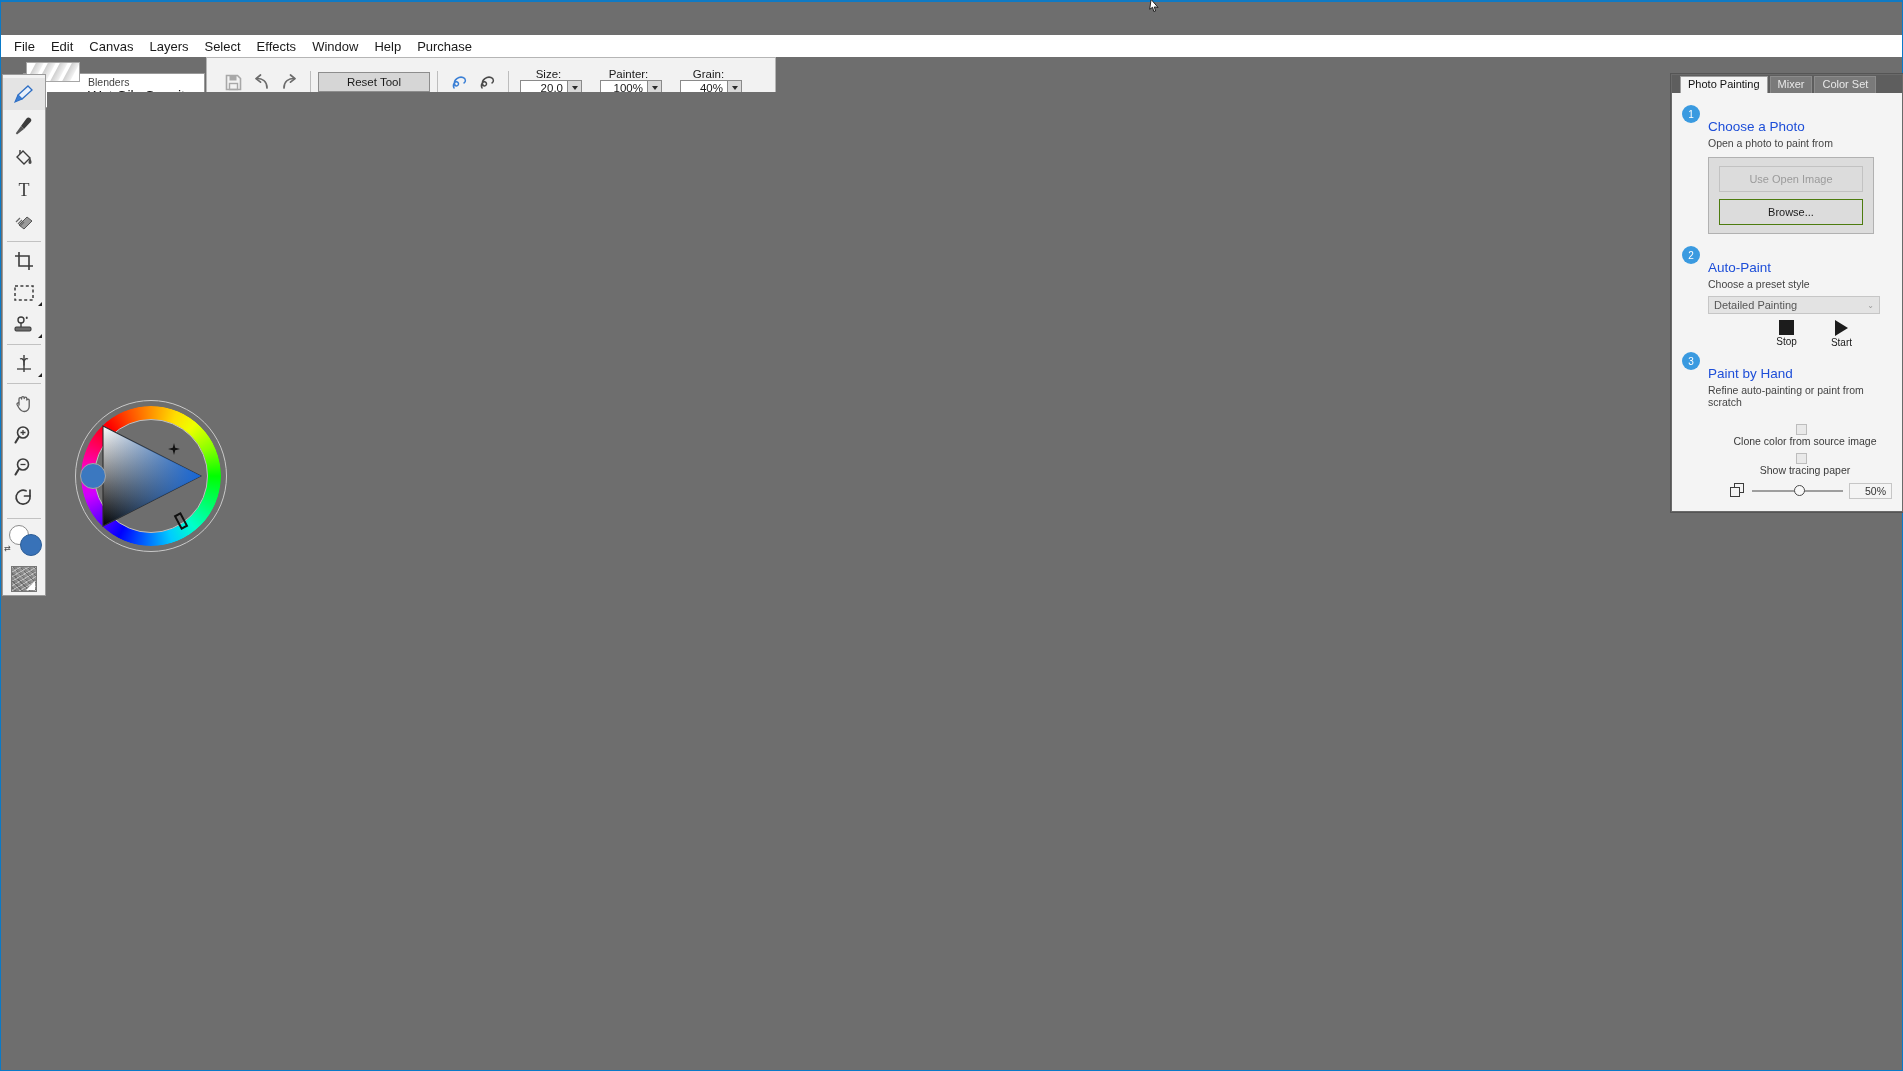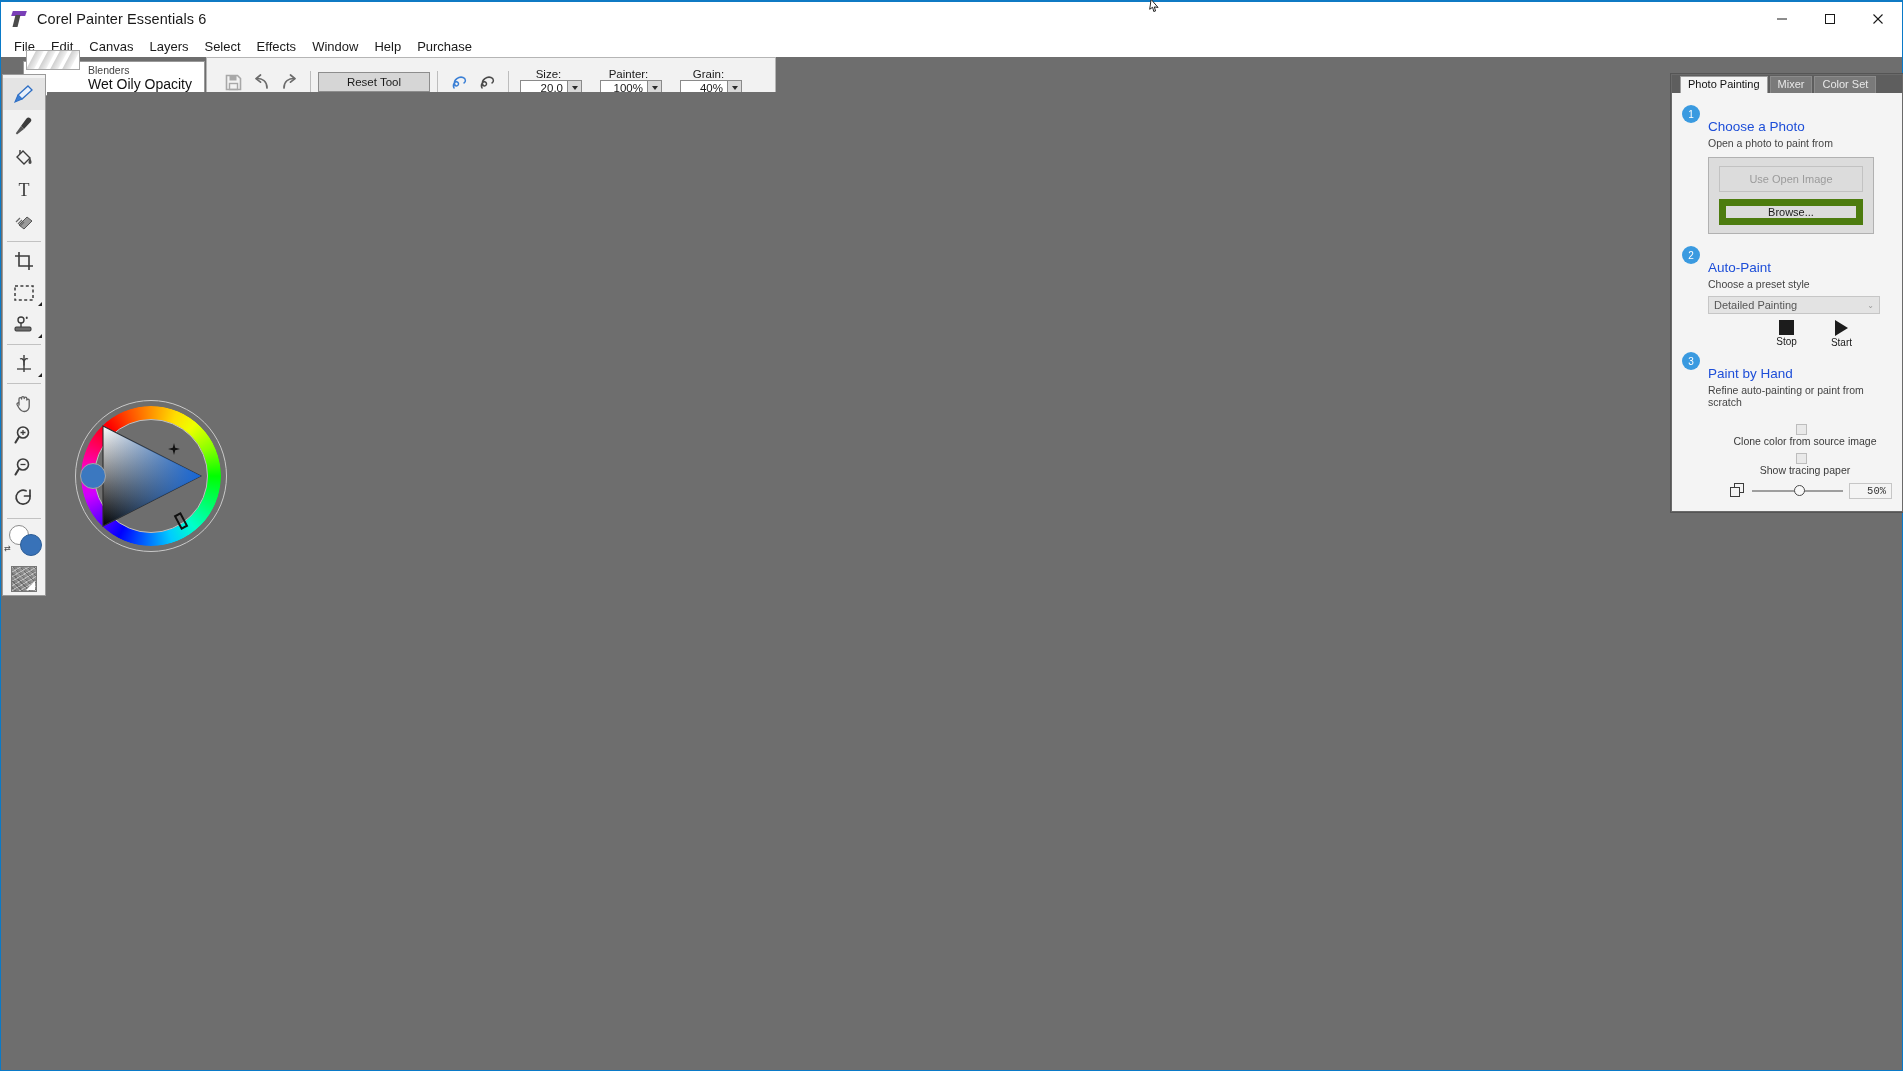--- a/index.html
+++ b/index.html
@@ -70,21 +70,21 @@
     cursor: default;
   }
 
   
   #propbar-wrap {
     position: absolute; left: 0; top: 55px;
     width: 100%; height: 35px;
     background: #6e6e6e;
   }
   #brush-selector {
-    position: absolute; left: 22px; top: 4px;
+    position: absolute; left: 22px; top: 16px;
     width: 182px; height: 35px;
     background: #ffffff;
     border: 1px solid #999;
     display: flex; align-items: center;
     cursor: default;
   }
   #brush-thumb {
     width: 54px; height: 20px;
     margin-left: 2px;
     background: #ffffff;
@@ -345,21 +345,21 @@
     font-size: 11px;
     cursor: default;
   }
   #use-open-image-btn {
     background: #dcdcdc;
     border: 1px solid #c2c2c2;
     color: #9b9b9b;
   }
   #browse-btn {
     background: #dcdcdc;
-    border: 7px solid #4d7c0f;
+    border: 1px solid #4d7c0f;
     color: #1a1a1a;
     margin-top: 7px;
   }
 
   #preset-select {
     margin: 6px 0 0 26px;
     width: 172px; height: 18px;
     background: #e3e3e3;
     border: 1px solid #c6c6c6;
     display: flex; align-items: center;
@@ -392,21 +392,20 @@
     background: #e9e9e9;
     margin-right: 7px;
     cursor: default;
   }
   .cb-row .lbl { font-size: 10.5px; color: #3a3a3a; }
 
   #tracing-slider-row {
     display: flex; align-items: center;
     margin: 7px 0 0 48px;
     gap: 6px;
-    font-family: Liberation Mono, monospace;
   }
   #layers-icon { width: 16px; height: 16px; position: relative; }
   #layers-icon .sq1 {
     position: absolute; left: 4px; top: 0;
     width: 10px; height: 10px;
     border: 1.3px solid #3c3c3c; background: #f4f4f4;
   }
   #layers-icon .sq2 {
     position: absolute; left: 0; top: 4px;
     width: 10px; height: 10px;
@@ -438,45 +437,20 @@
     position: absolute; left: 1148px; top: -3px;
     font-size: 13px; color: #2a2a2a;
     transform: rotate(8deg);
   }
 </style>
 </head>
 <body>
 
 <div id="app">
 
-  <div id="titlebar">
-    <div id="app-icon">
-      <div class="g1"></div>
-        <div class="g2"></div>
-    </div>
-    <div id="title-text">Corel Painter Essentials 6</div>
-    <div id="win-buttons">
-      <div class="win-btn">
-        <svg width="12" height="12" viewBox="0 0 12 12">
-            <line x1="1" y1="6" x2="11" y2="6" stroke="#1a1a1a" stroke-width="1"></line>
-          </svg>
-      </div>
-      <div class="win-btn">
-        <svg width="12" height="12" viewBox="0 0 12 12">
-            <rect x="1.5" y="1.5" width="9" height="9" fill="none" stroke="#1a1a1a" stroke-width="1"></rect>
-          </svg>
-      </div>
-      <div class="win-btn close">
-        <svg width="12" height="12" viewBox="0 0 12 12">
-            <line x1="1.5" y1="1.5" x2="10.5" y2="10.5" stroke="currentColor" stroke-width="1.1"></line>
-            <line x1="10.5" y1="1.5" x2="1.5" y2="10.5" stroke="currentColor" stroke-width="1.1"></line>
-          </svg>
-      </div>
-    </div>
-  </div>
 
   <div id="cursor-artifact">
     <svg width="12" height="14" viewBox="0 0 12 14">
         <path d="M1,1 L1,11 L3.6,8.6 L5.3,12.6 L7,11.9 L5.3,8 L9,8 Z" fill="#ffffff" stroke="#1a1a1a" stroke-width="0.9"></path>
       </svg>
   </div>
 
   <div id="menubar">
     <div class="menu-item">File</div>
     <div class="menu-item">Edit</div>

